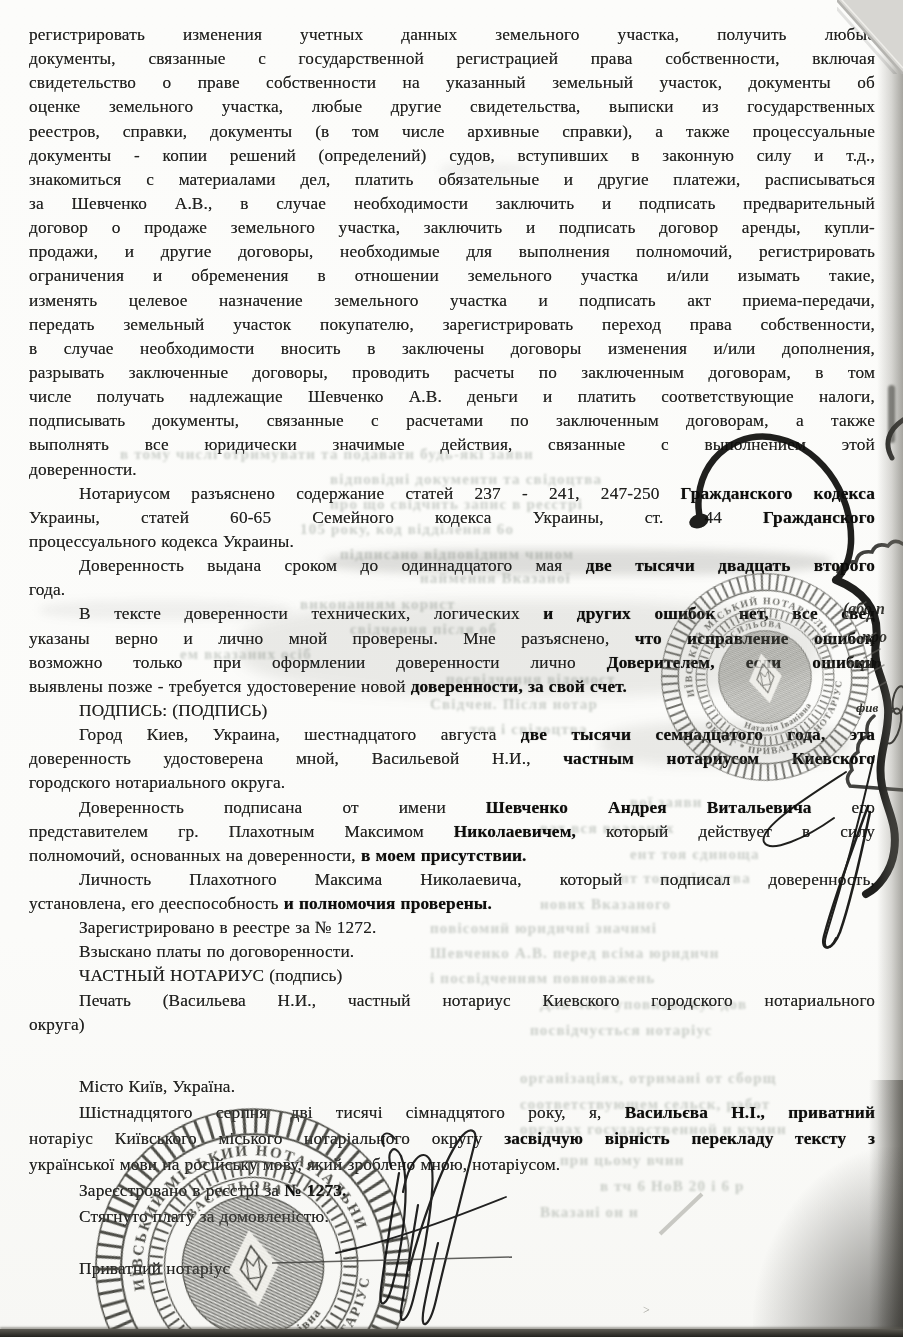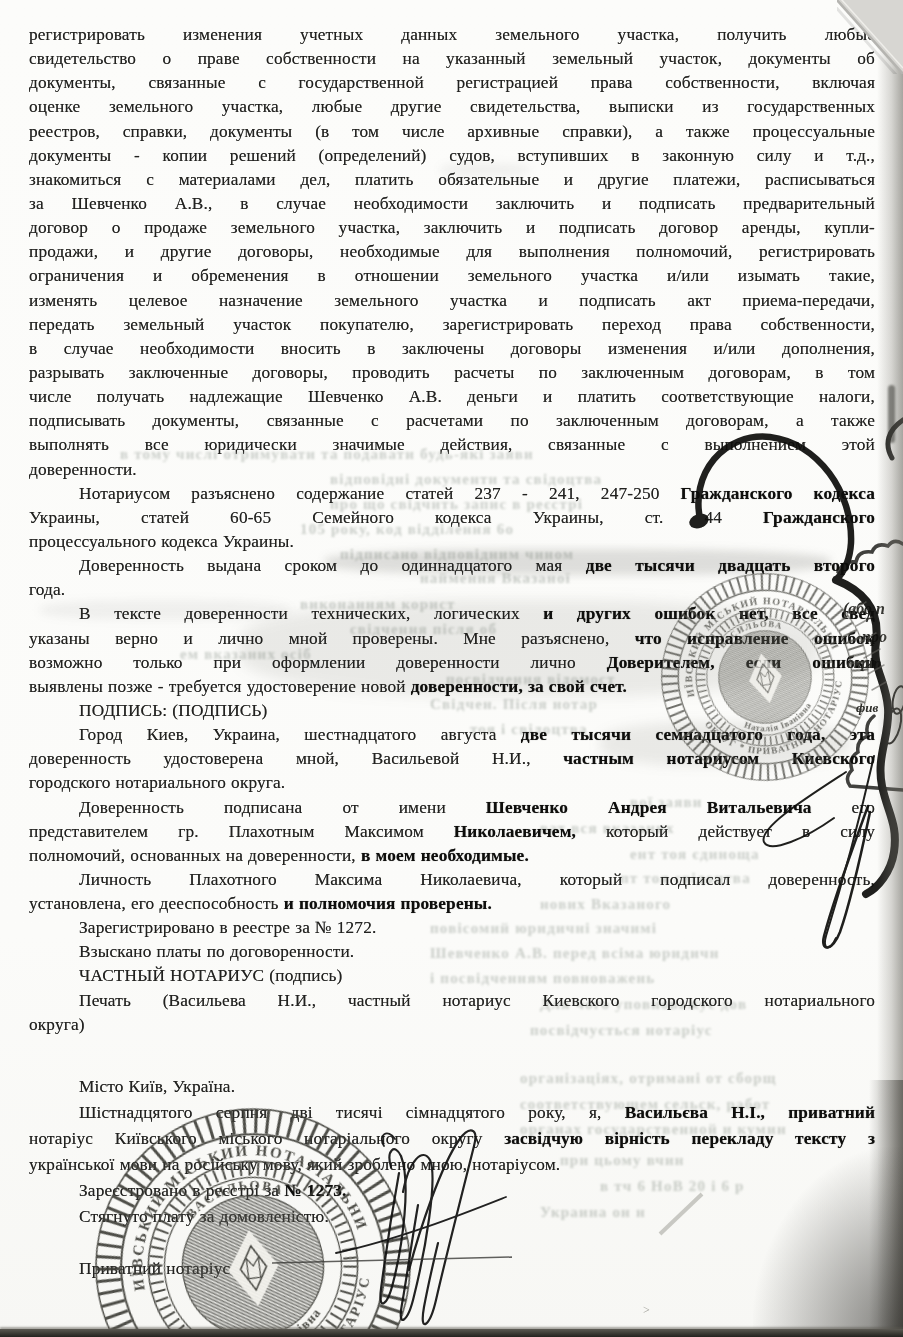--- a/index.html
+++ b/index.html
@@ -82,33 +82,33 @@
       <div class="bleed" style="left: 430px; top: 920px;">повісомий юридичні значимі</div>
       <div class="bleed" style="left: 430px; top: 945px;">Шевченко А.В. перед всіма юридичн</div>
       <div class="bleed" style="left: 430px; top: 970px;">і посвідченням повноважень</div>
       <div class="bleed" style="left: 540px; top: 996px;">Для чого уповноважує дов</div>
       <div class="bleed" style="left: 530px; top: 1022px;">посвідчується нотаріус</div>
       <div class="bleed" style="left: 520px; top: 1070px;">організаціях, отримані от сборщ</div>
       <div class="bleed" style="left: 520px; top: 1096px;">соответствующем сельск, работ</div>
       <div class="bleed" style="left: 520px; top: 1121px;">органах государственной и кумин</div>
       <div class="bleed" style="left: 560px; top: 1152px;">при цьому вчин</div>
       <div class="bleed" style="left: 600px; top: 1178px;">в тч 6 НоВ 20 і 6 р</div>
-      <div class="bleed" style="left: 540px; top: 1204px;">Украина он н</div>
+      <div class="bleed" style="left: 540px; top: 1204px;">Вказані он н</div>
     </div>
 
   <div class="smudge s1"></div>
   <div class="smudge s2"></div>
   <div class="smudge s3"></div>
   <div class="smudge s4"></div>
   <div class="smudge s5"></div>
 
   <div id="secA" class="textcol" style="top: 23px;">
       <div class="ln j"><span>регистрировать изменения учетных данных земельного участка, получить любые</span></div>
+      <div class="ln j"><span>документы, связанные с государственной регистрацией права собственности, включая</span></div>
       <div class="ln j"><span>свидетельство о праве собственности на указанный земельный участок, документы об</span></div>
-      <div class="ln j"><span>документы, связанные с государственной регистрацией права собственности, включая</span></div>
       <div class="ln j"><span>оценке земельного участка, любые другие свидетельства, выписки из государственных</span></div>
       <div class="ln j"><span>реестров, справки, документы (в том числе архивные справки), а также процессуальные</span></div>
       <div class="ln j"><span>документы - копии решений (определений) судов, вступивших в законную силу и т.д.,</span></div>
       <div class="ln j"><span>знакомиться с материалами дел, платить обязательные и другие платежи, расписываться</span></div>
       <div class="ln j"><span>за Шевченко А.В., в случае необходимости заключить и подписать предварительный</span></div>
       <div class="ln j"><span>договор о продаже земельного участка, заключить и подписать договор аренды, купли-</span></div>
       <div class="ln j"><span>продажи, и другие договоры, необходимые для выполнения полномочий, регистрировать</span></div>
       <div class="ln j"><span>ограничения и обременения в отношении земельного участка и/или изымать такие,</span></div>
       <div class="ln j"><span>изменять целевое назначение земельного участка и подписать акт приема-передачи,</span></div>
       <div class="ln j"><span>передать земельный участок покупателю, зарегистрировать переход права собственности,</span></div>
@@ -126,21 +126,21 @@
       <div class="ln j i"><span>В тексте доверенности технических, логических </span><span class="b">и других ошибок нет, все свед</span></div>
       <div class="ln j"><span>указаны верно и лично мной проверены. Мне разъяснено, </span><span class="b">что исправление ошибок</span></div>
       <div class="ln j"><span>возможно только при оформлении доверенности лично </span><span class="b">Доверителем, если ошибки</span></div>
       <div class="ln l"><span>выявлены позже - требуется удостоверение новой </span><span class="b">доверенности, за свой счет.</span></div>
       <div class="ln l i"><span>ПОДПИСЬ: (ПОДПИСЬ)</span></div>
       <div class="ln j i"><span>Город Киев, Украина, шестнадцатого августа </span><span class="b">две тысячи семнадцатого года, эта</span></div>
       <div class="ln j"><span>доверенность удостоверена мной, Васильевой Н.И., </span><span class="b">частным нотариусом Киевского</span></div>
       <div class="ln l"><span>городского нотариального округа.</span></div>
       <div class="ln j i"><span>Доверенность подписана от имени </span><span class="b">Шевченко Андрея Витальевича</span><span> его</span></div>
       <div class="ln j"><span>представителем гр. Плахотным Максимом </span><span class="b">Николаевичем,</span><span> который действует в силу</span></div>
-      <div class="ln l"><span>полномочий, основанных на доверенности, </span><span class="b">в моем необходимые.</span></div>
+      <div class="ln l"><span>полномочий, основанных на доверенности, </span><span class="b">в моем присутствии.</span></div>
       <div class="ln j i"><span>Личность Плахотного Максима Николаевича, который подписал доверенность,</span></div>
       <div class="ln l"><span>установлена, его дееспособность </span><span class="b">и полномочия проверены.</span></div>
       <div class="ln l i"><span>Зарегистрировано в реестре за № 1272.</span></div>
       <div class="ln l i"><span>Взыскано платы по договоренности.</span></div>
       <div class="ln l i"><span>ЧАСТНЫЙ НОТАРИУС (подпись)</span></div>
       <div class="ln j i"><span>Печать (Васильева Н.И., частный нотариус Киевского городского нотариального</span></div>
       <div class="ln l"><span>округа)</span></div>
     </div>
   <div id="secB" class="textcol" style="top: 1062px; margin-top: 12px;">
       <div class="ln l i"><span>Місто Київ, Україна.</span></div>

